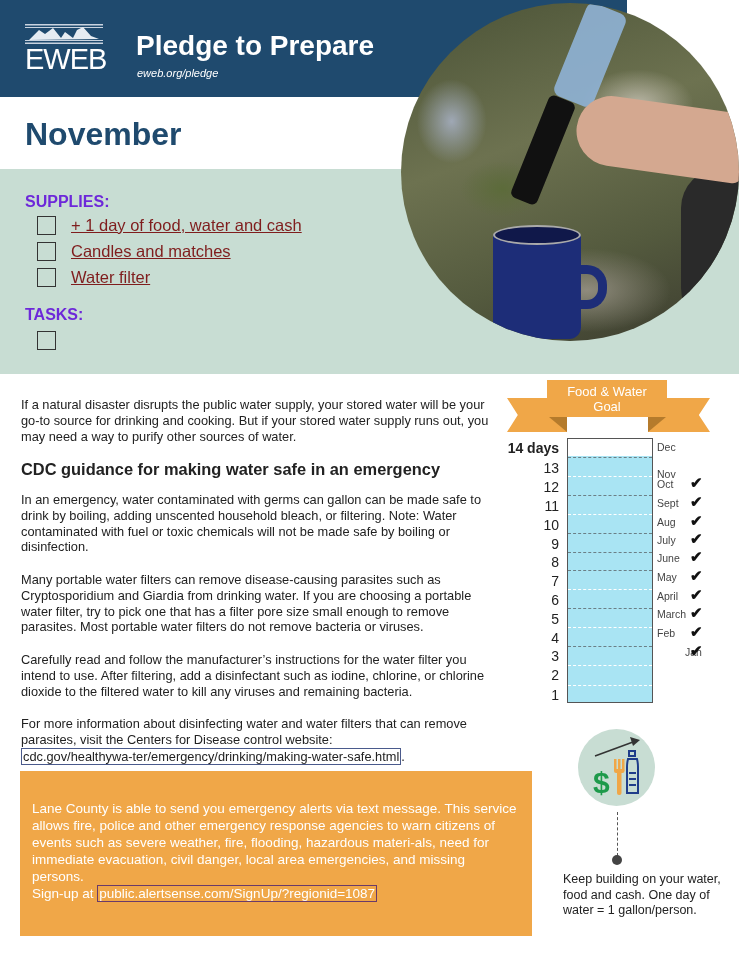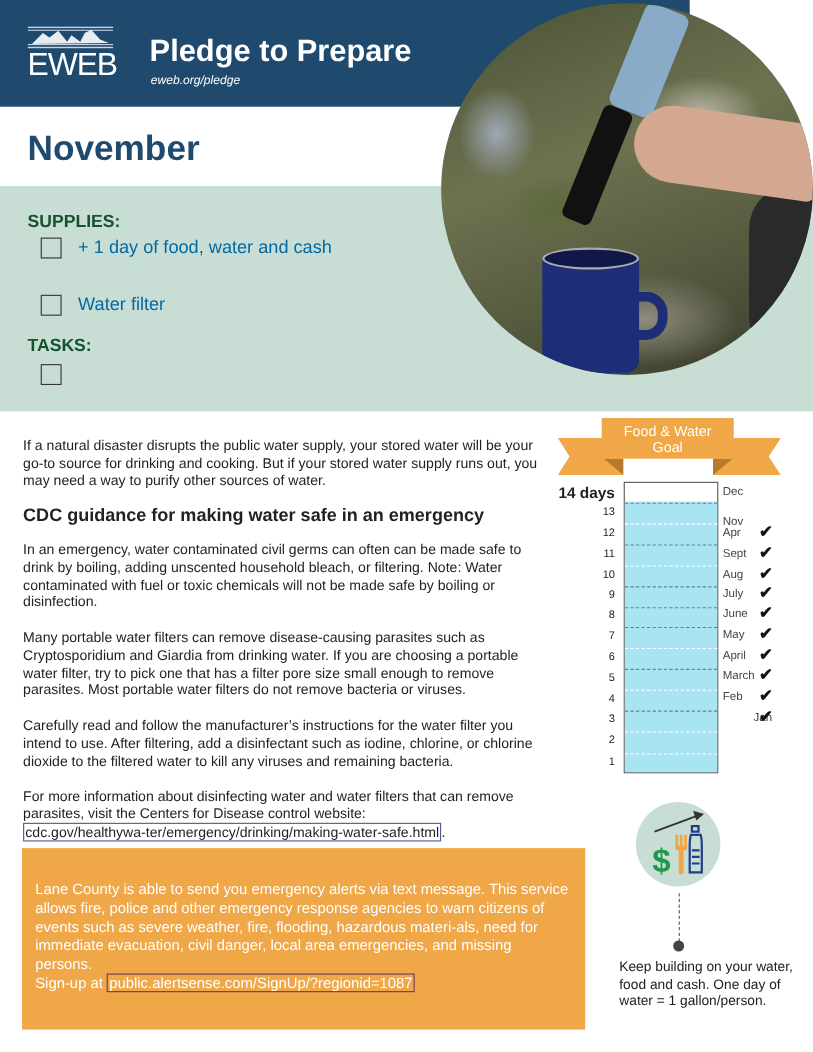--- a/index.html
+++ b/index.html
@@ -9,24 +9,24 @@
   .header { position: absolute; left: 0; top: 0; width: 627px; height: 97px; background: #1f4a6e; }
   .logo { position: absolute; left: 25px; top: 24px; width: 78px; height: 50px; }
   .logo-mtn { position: absolute; left: 0; top: 0; width: 78px; height: 20px; }
   .logo-text { position: absolute; left: 0; top: 20px; width: 78px; font-size: 29px; line-height: 30px; color: #fff; letter-spacing: -1px; font-weight: normal; text-align: center; }
   .title { position: absolute; left: 136px; top: 30px; font-size: 28px; font-weight: bold; color: #fff; }
   .subtitle { position: absolute; left: 137px; top: 67px; font-size: 11px; font-style: italic; color: #fff; }
 
   .month { position: absolute; left: 25px; top: 116px; font-size: 32px; font-weight: bold; color: #1f4a6e; }
 
   .green { position: absolute; left: 0; top: 169px; width: 739px; height: 205px; background: #c8ddd3; }
-  .sec-label { position: absolute; left: 25px; font-size: 16px; font-weight: bold; color: #14532d; }
+  .sec-label { position: absolute; left: 25px; font-size: 16px; font-weight: bold; color: #6d28d9; }
   .check-row { position: absolute; left: 37px; height: 20px; display: flex; align-items: center; }
   .checkbox { width: 19px; height: 19px; border: 1.5px solid #333; background: transparent; margin-right: 15px; flex-shrink: 0; }
-  .check-label { font-size: 16.5px; color: #0369a1; }
+  .check-label { font-size: 16.5px; color: #7f1d1d; text-decoration: underline; }
 
   .photo { position: absolute; left: 401px; top: 3px; width: 338px; height: 338px; border-radius: 50%; overflow: hidden;
     background:
       radial-gradient(ellipse 60px 40px at 30% 55%, #5c6b3a 0%, transparent 70%),
       radial-gradient(ellipse 80px 50px at 70% 30%, #b9b6a6 0%, transparent 70%),
       radial-gradient(ellipse 50px 60px at 15% 35%, #9fa8b5 0%, transparent 70%),
       radial-gradient(ellipse 120px 60px at 55% 85%, #8f8b7d 0%, transparent 70%),
       linear-gradient(160deg, #4a5236 0%, #6d7250 40%, #545a3e 70%, #3a3a2e 100%); }
   .cup { position: absolute; left: 92px; top: 228px; width: 88px; height: 108px; background: #1d2d78; border-radius: 6px 6px 12px 12px; }
   .cup-rim { position: absolute; left: 92px; top: 222px; width: 88px; height: 20px; border-radius: 50%; background: #10184a; border: 2px solid #aaa; }
@@ -50,21 +50,21 @@
   .ribbon-fold-l { position: absolute; left: 549px; top: 417px; width: 18px; height: 15px; background: #b57b2c; clip-path: polygon(0 0, 100% 0, 100% 100%); }
   .ribbon-fold-r { position: absolute; left: 648px; top: 417px; width: 18px; height: 15px; background: #b57b2c; clip-path: polygon(0 0, 100% 0, 0 100%); }
   .ribbon-center { position: absolute; left: 547px; top: 380px; width: 120px; height: 37px; background: #f0a748; color: #fff; font-size: 13px; line-height: 15px; text-align: center; padding-top: 4px; }
   .ribbon-cover { position: absolute; left: 567px; top: 417px; width: 81px; height: 15px; background: #fff; }
 
   .gauge { position: absolute; left: 567px; top: 438px; width: 86px; height: 265px; border: 1px solid #555; background: #fff; }
   .gauge-fill { position: absolute; left: 0; right: 0; bottom: 0; background: #a9e4f3; }
   .gauge-line { position: absolute; left: 0; right: 0; height: 0; border-top: 1.5px dashed #6b7f86; }
   .gauge-line.light { border-top-color: #ffffff; }
 
-  .day-label { position: absolute; width: 60px; right: 180px; text-align: right; font-size: 10px; color: #222; }
+  .day-label { position: absolute; width: 60px; right: 180px; text-align: right; font-size: 14px; color: #222; }
   .day-label.bold { font-weight: bold; font-size: 14px; }
   .month-label { position: absolute; left: 657px; font-size: 10.5px; color: #444; }
   .tick { position: absolute; left: 690px; font-size: 15px; color: #111; font-weight: bold; }
 
   .icon-circle { position: absolute; left: 578px; top: 729px; width: 77px; height: 77px; border-radius: 50%; background: #c8ddd3; }
   .dash-line { position: absolute; left: 617px; top: 812px; height: 44px; border-left: 1px dashed #555; }
   .dot { position: absolute; left: 612px; top: 855px; width: 10px; height: 10px; border-radius: 50%; background: #444; }
   .keep-text { position: absolute; left: 563px; top: 872px; width: 170px; font-size: 12.5px; line-height: 15.5px; color: #222; }
 </style>
 </head>
@@ -86,20 +86,24 @@
 </div>
 
 <div class="month">November</div>
 
 <div class="green">
   <div class="sec-label" style="top:24px;">SUPPLIES:</div>
   <div class="check-row" style="top:46px;">
     <span class="checkbox"></span>
     <span class="check-label">+ 1 day of food, water and cash</span>
   </div>
+  <div class="check-row" style="top:72px;">
+    <span class="checkbox"></span>
+    <span class="check-label">Candles and matches</span>
+  </div>
   <div class="check-row" style="top:98px;">
     <span class="checkbox"></span>
     <span class="check-label">Water filter</span>
   </div>
   <div class="sec-label" style="top:137px;">TASKS:</div>
   <div class="check-row" style="top:161px;">
     <span class="checkbox"></span>
   </div>
 </div>
 
@@ -108,21 +112,21 @@
   <div class="pouch"></div>
   <div class="filter"></div>
   <div class="hand"></div>
   <div class="cup-handle"></div>
   <div class="cup"></div>
   <div class="cup-rim"></div>
 </div>
 
 <div class="body-text" style="top:397px;">If a natural disaster disrupts the public water supply, your stored water will be your go-to source for drinking and cooking. But if your stored water supply runs out, you may need a way to purify other sources of water.</div>
 <div class="cdc-heading">CDC guidance for making water safe in an emergency</div>
-<div class="body-text" style="top:492px;">In an emergency, water contaminated civil germs can often can be made safe to drink by boiling, adding unscented household bleach, or filtering. Note: Water contaminated with fuel or toxic chemicals will not be made safe by boiling or disinfection.</div>
+<div class="body-text" style="top:492px;">In an emergency, water contaminated with germs can gallon can be made safe to drink by boiling, adding unscented household bleach, or filtering. Note: Water contaminated with fuel or toxic chemicals will not be made safe by boiling or disinfection.</div>
 <div class="body-text" style="top:572px;">Many portable water filters can remove disease-causing parasites such as Cryptosporidium and Giardia from drinking water. If you are choosing a portable water filter, try to pick one that has a filter pore size small enough to remove parasites. Most portable water filters do not remove bacteria or viruses.</div>
 <div class="body-text" style="top:652px;">Carefully read and follow the manufacturer’s instructions for the water filter you intend to use. After filtering, add a disinfectant such as iodine, chlorine, or chlorine dioxide to the filtered water to kill any viruses and remaining bacteria.</div>
 <div class="body-text" style="top:716px;">
   <span>For more information about disinfecting water and water filters that can remove parasites, visit the Centers for Disease control website:</span><br>
   <a class="cdc-link">cdc.gov/healthywa-ter/emergency/drinking/making-water-safe.html</a><span>.</span>
 </div>
 
 <div class="alert-box">
   <div class="alert-body">
     <span>Lane County is able to send you emergency alerts via text message.  This service allows fire, police and other emergency response agencies to warn citizens of events such as severe weather, fire, flooding, hazardous materi-als, need for immediate evacuation, civil danger, local area emergencies, and missing persons.</span><br>
@@ -167,21 +171,21 @@
 <div class="day-label" style="top:573px;">7</div>
 <div class="day-label" style="top:592px;">6</div>
 <div class="day-label" style="top:611px;">5</div>
 <div class="day-label" style="top:630px;">4</div>
 <div class="day-label" style="top:648px;">3</div>
 <div class="day-label" style="top:667px;">2</div>
 <div class="day-label" style="top:687px;">1</div>
 
 <div class="month-label" style="top:441px;">Dec</div>
 <div class="month-label" style="top:468px;">Nov</div>
-<div class="month-label" style="top:478px;">Apr</div>
+<div class="month-label" style="top:478px;">Oct</div>
 <div class="month-label" style="top:497px;">Sept</div>
 <div class="month-label" style="top:516px;">Aug</div>
 <div class="month-label" style="top:534px;">July</div>
 <div class="month-label" style="top:552px;">June</div>
 <div class="month-label" style="top:571px;">May</div>
 <div class="month-label" style="top:590px;">April</div>
 <div class="month-label" style="top:608px;">March</div>
 <div class="month-label" style="top:627px;">Feb</div>
 <div class="month-label" style="top:646px;margin-left:28px;">Jan</div>
 

